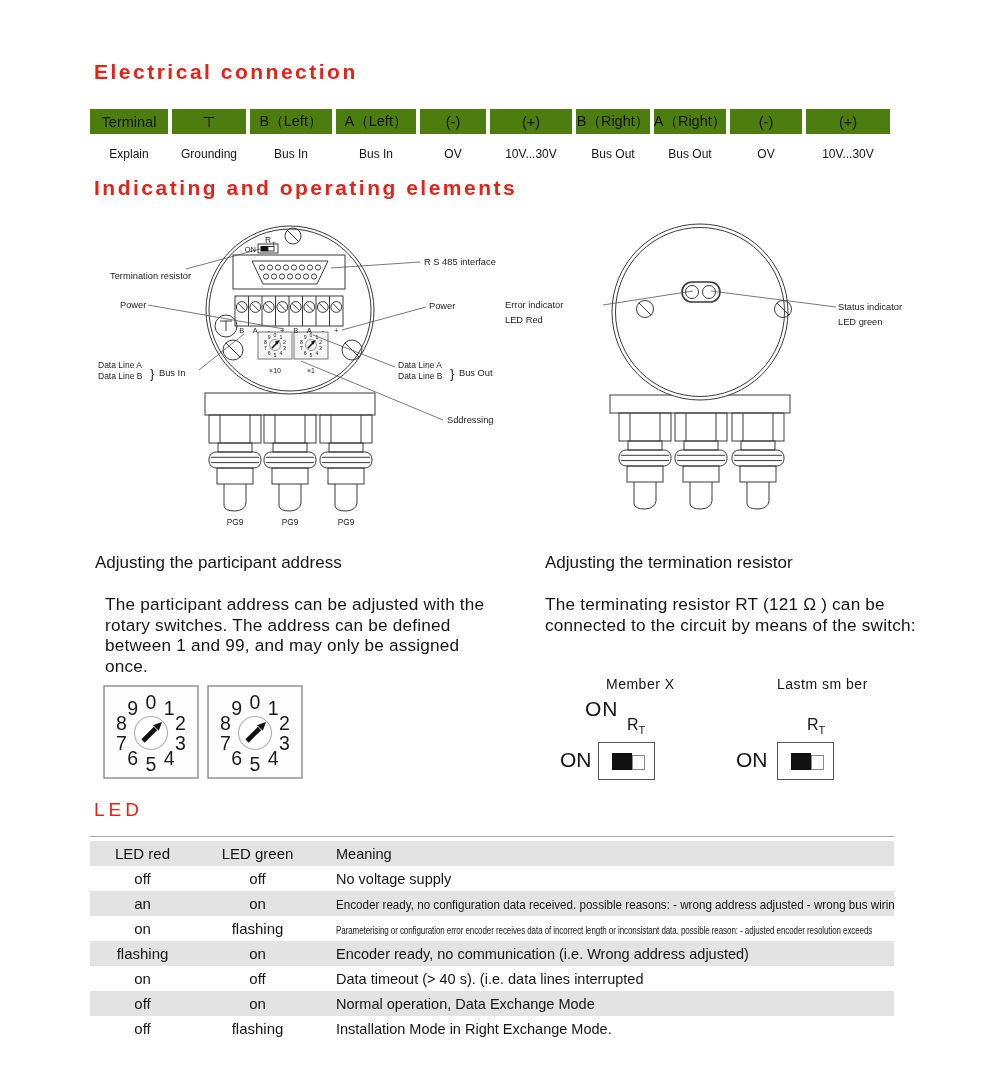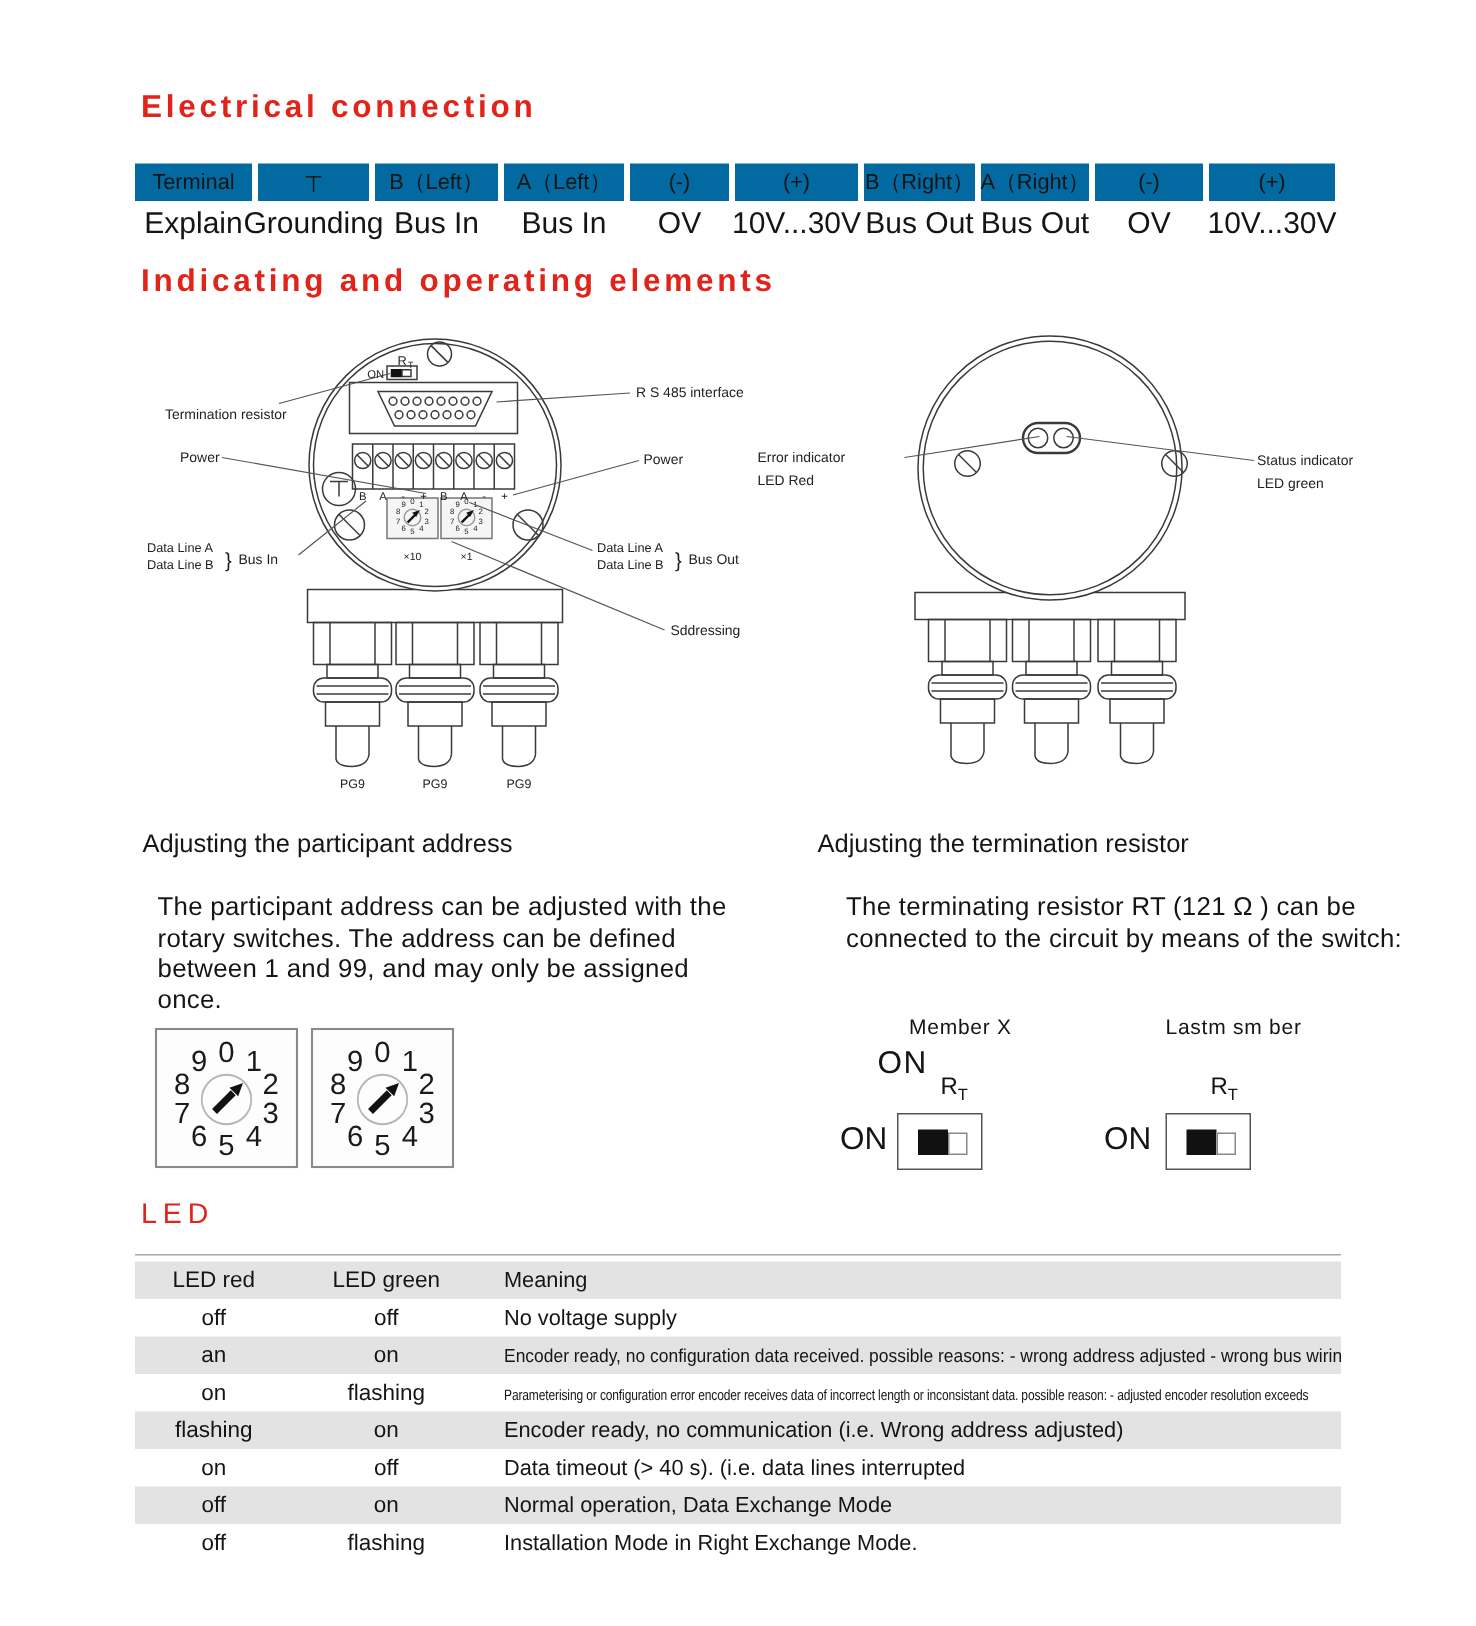--- a/index.html
+++ b/index.html
@@ -6,23 +6,23 @@
   .page{position:relative;width:984px;height:1084px;background:#fff;overflow:hidden;
         font-family:"Liberation Sans",sans-serif;color:#151515;}
   .abs{position:absolute;}
   .hd-red{color:#e2231a;font-weight:bold;font-size:21px;letter-spacing:2.5px;}
   .hd-led{color:#e2231a;font-weight:normal;font-size:19px;letter-spacing:4px;}
 
   
   .etable{position:absolute;left:90px;top:109px;display:grid;
           grid-template-columns:78px 74px 82px 80px 66px 82px 74px 72px 72px 84px;
           column-gap:4px;row-gap:4px;}
-  .etable .hdc{background:#0369a1;height:25px;display:flex;align-items:center;justify-content:center;
+  .etable .hdc{background:#4d7c0f;height:25px;display:flex;align-items:center;justify-content:center;
                font-size:14.5px;white-space:nowrap;}
-  .etable .exc{height:23px;display:flex;align-items:flex-start;justify-content:center;font-size:20px;white-space:nowrap;}
+  .etable .exc{height:23px;display:flex;align-items:flex-end;justify-content:center;font-size:12px;white-space:nowrap;}
   .flip{display:inline-block;transform:scaleY(-1);font-size:15px;}
 
   
   .sec-title{font-size:17px;}
   .sec-body{font-size:17.2px;line-height:20.5px;letter-spacing:.2px;}
 
   
   .sw-label{font-size:14px;letter-spacing:.5px;margin-left:20px;}
   .sw-onbig{font-size:21px;letter-spacing:1px;}
   .sw-on{font-size:21px;}
@@ -328,21 +328,21 @@
     <text class="t9" x="5" y="86">Error indicator</text>
     <text class="t9" x="5" y="101">LED Red</text>
     <text class="t9" x="338" y="88">Status indicator</text>
     <text class="t9" x="338" y="103">LED green</text>
   </svg>
 
   <div class="abs sec-title" style="left:95px;top:553px;">Adjusting the participant address</div>
   <div class="abs sec-body" style="left:95px;top:594px;width:396px;margin-left:10px;">The participant address can be adjusted with the rotary switches. The address can be defined between 1 and 99, and may only be assigned once.</div>
 
   <div class="abs sec-title" style="left:545px;top:553px;text-align:center;">Adjusting the termination resistor</div>
-  <div class="abs sec-body" style="left:545px;top:594px;width:372px;margin-left:19px;">The terminating resistor RT (121 Ω ) can be connected to the circuit by means of the switch:</div>
+  <div class="abs sec-body" style="left:545px;top:594px;width:372px;">The terminating resistor RT (121 Ω ) can be connected to the circuit by means of the switch:</div>
 
   <svg style="left:103px;top:685px;" width="96" height="94" viewBox="0 0 96 94">
     <rect x="1" y="1" width="94" height="92" fill="#fdfdfd" stroke="#8a8a8a" stroke-width="1.4"></rect>
     <circle cx="48" cy="48" r="16.5" fill="none" stroke="#b5b5b5" stroke-width="1.2"></circle>
     <line x1="40" y1="56" x2="52.5" y2="43.5" stroke="#111" stroke-width="4.6"></line>
     <polygon points="59,37 50,40.2 55.8,45.8" fill="#111"></polygon>
     <text class="dig" x="48" y="17">0</text>
       <text class="dig" x="66.2" y="22.9">1</text>
       <text class="dig" x="77.5" y="38.4">2</text>
       <text class="dig" x="77.5" y="57.6">3</text>

